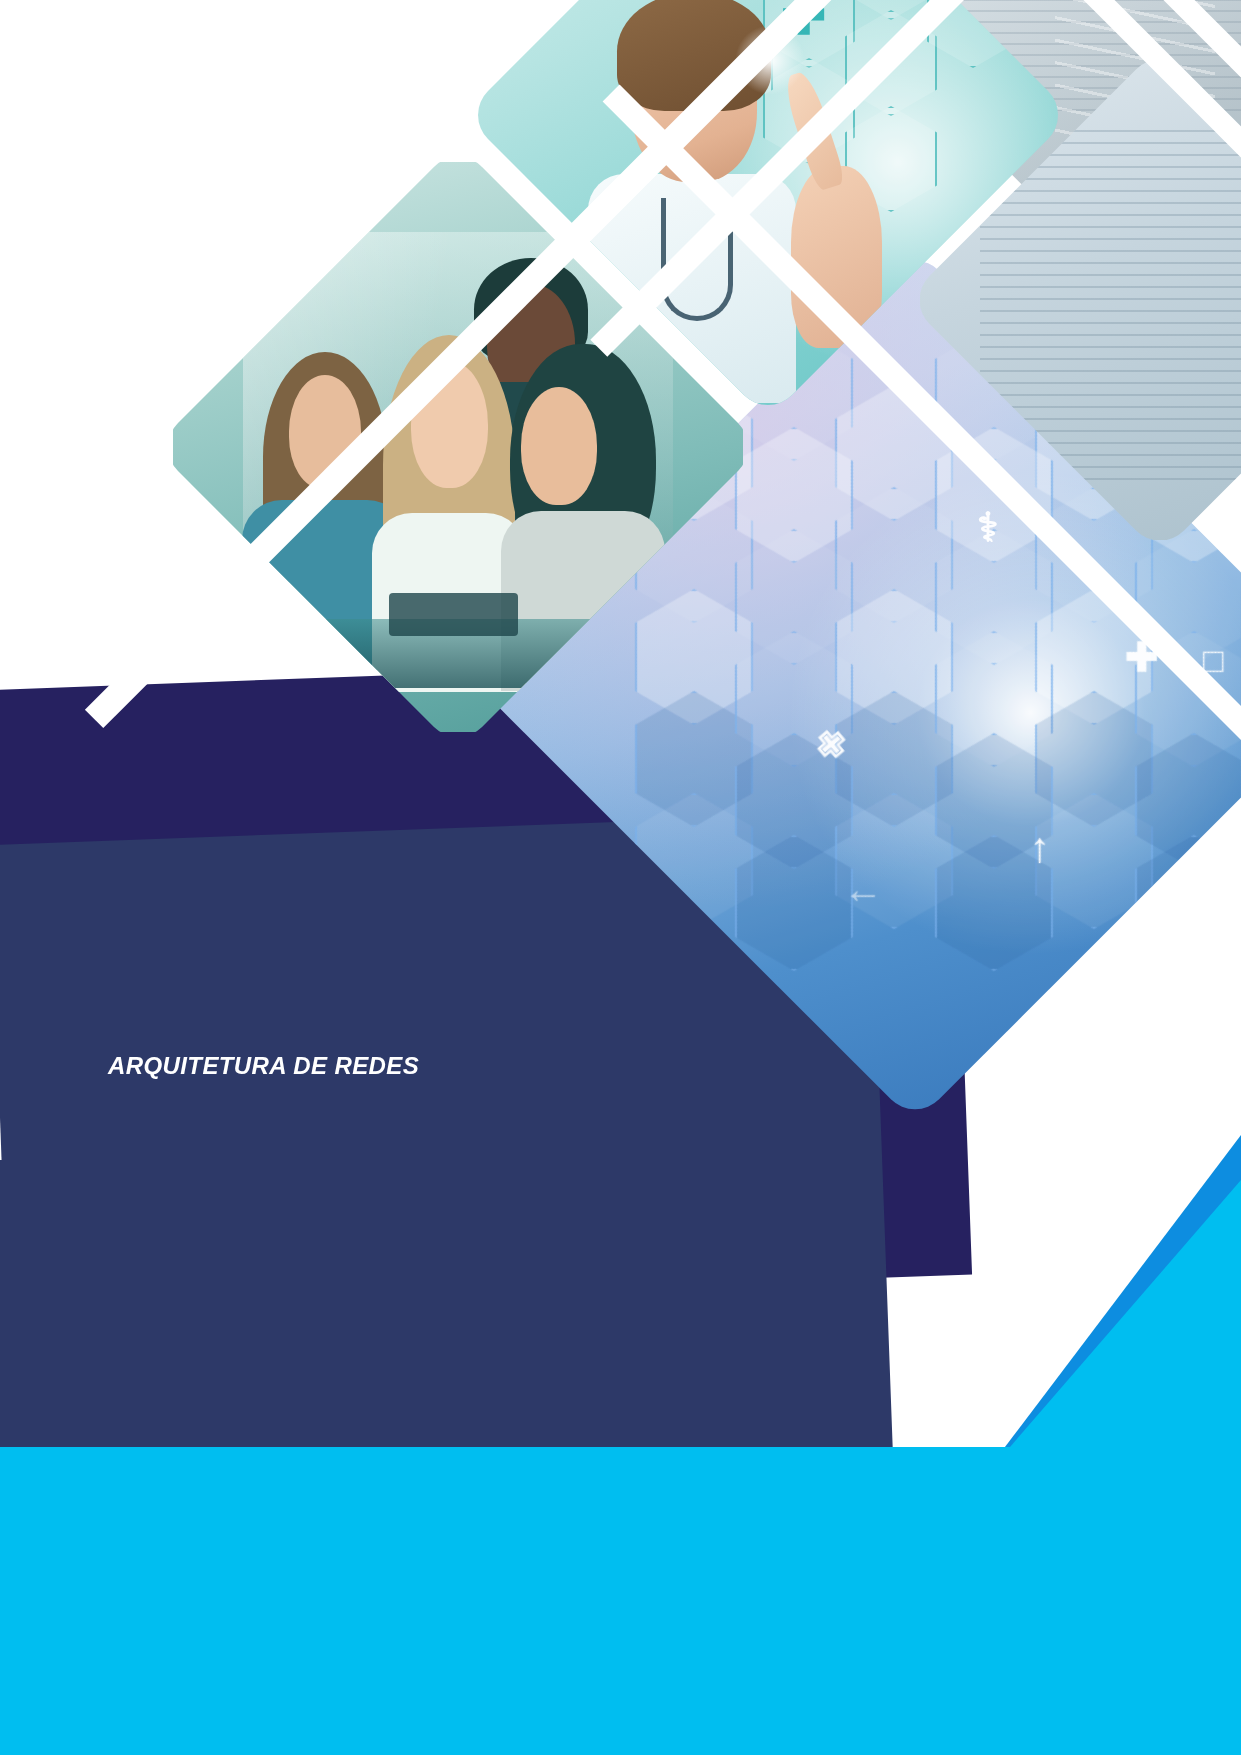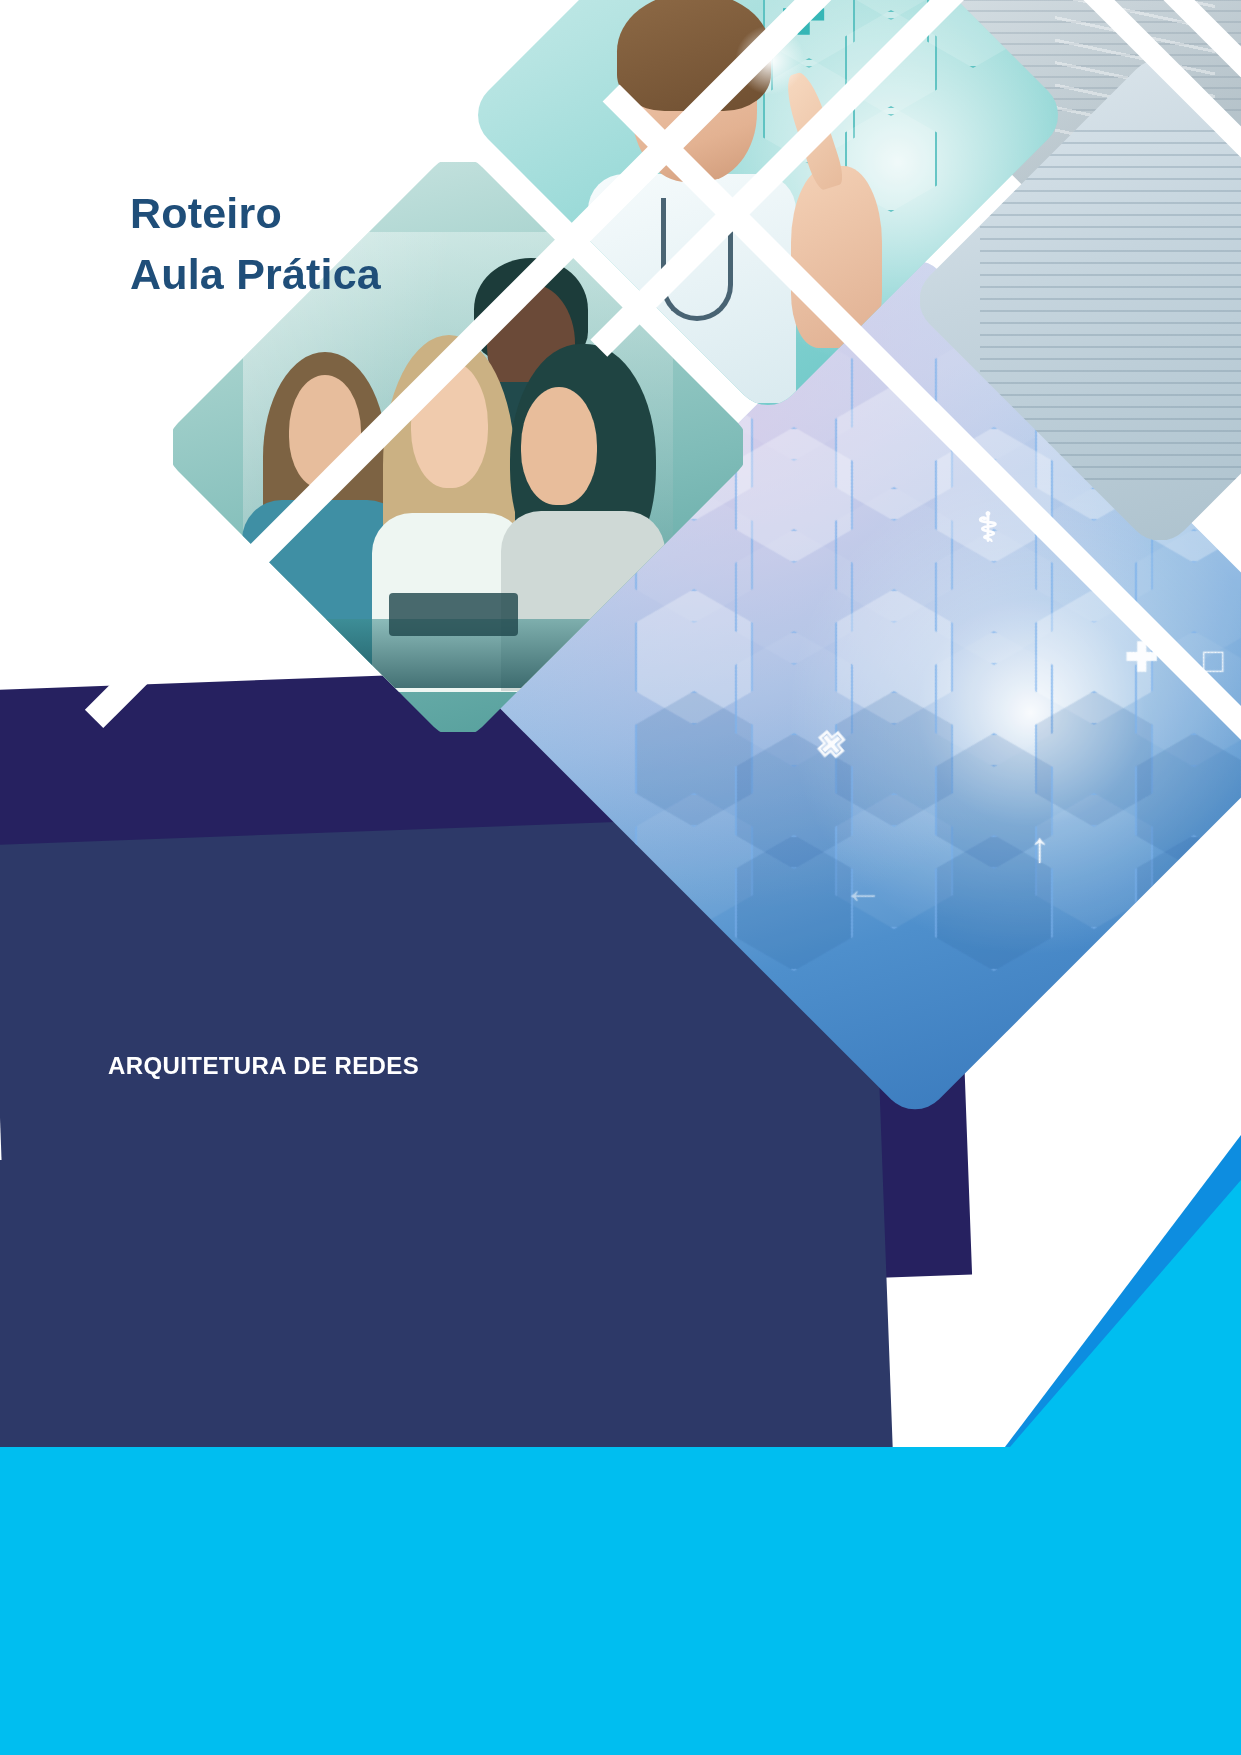--- a/index.html
+++ b/index.html
@@ -416,20 +416,21 @@
     white-space: pre;
   }
   .course-title {
     position: absolute;
     left: 108px;
     top: 1052px;
     font-size: 24px;
     font-weight: bold;
     color: #ffffff;
     letter-spacing: 0.4px;
+    font-style: italic;
   }
 </style>
 </head>
 <body>
 
 <div id="page">
 
   <div class="art-layer">
 
     <div class="cyan-field"></div>
@@ -574,18 +575,16 @@
 
     <div class="gutter" style="left: 470px; top: -220px; width: 26px; height: 1100px;"></div>
     <div class="gutter" style="left: 905px; top: -420px; width: 24px; height: 900px;"></div>
     <div class="gutter" style="left: 450px; top: 470px; width: 1100px; height: 24px;"></div>
     <div class="gutter" style="left: 560px; top: -180px; width: 900px; height: 22px;"></div>
     <div class="gutter" style="left: 800px; top: 40px; width: 700px; height: 22px;"></div>
 
     <div class="collage-mask-left" style="clip-path: polygon(0 0, 1220px 0, 1220px 200px, 840px 200px, 600px 440px, 600px 1500px, 0 1500px);"></div>
   </div>
 
-  <div class="doc-title">Roteiro
-Aula Prática</div>
 
   <div class="course-title">ARQUITETURA DE REDES</div>
 
 </div>
 
 </body></html>

